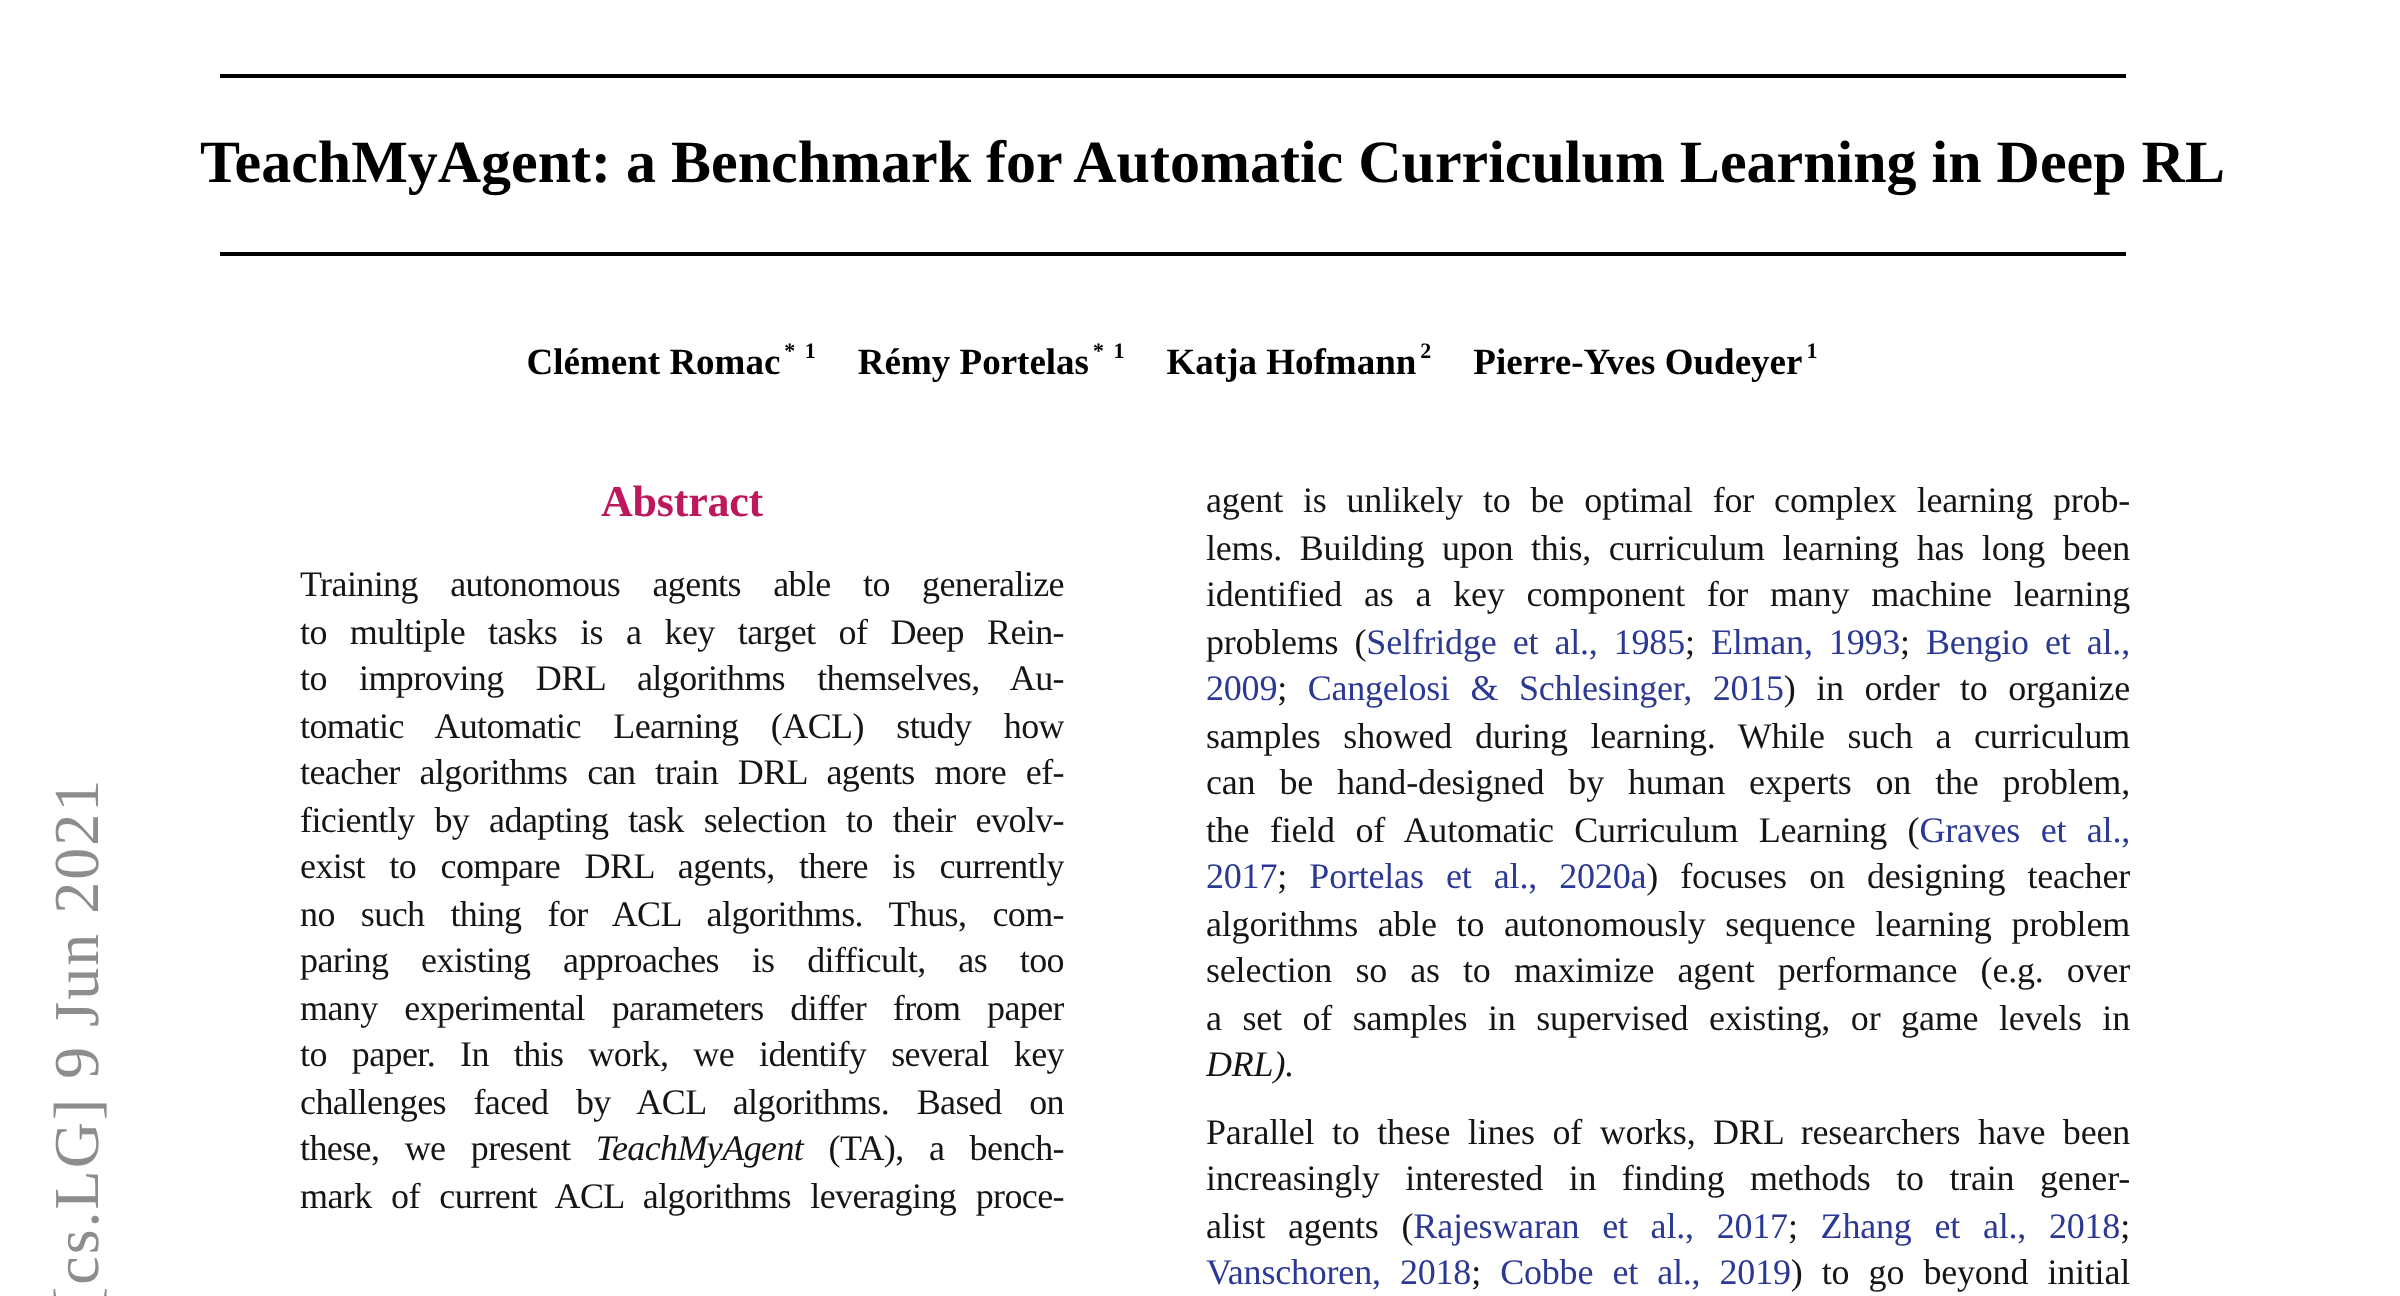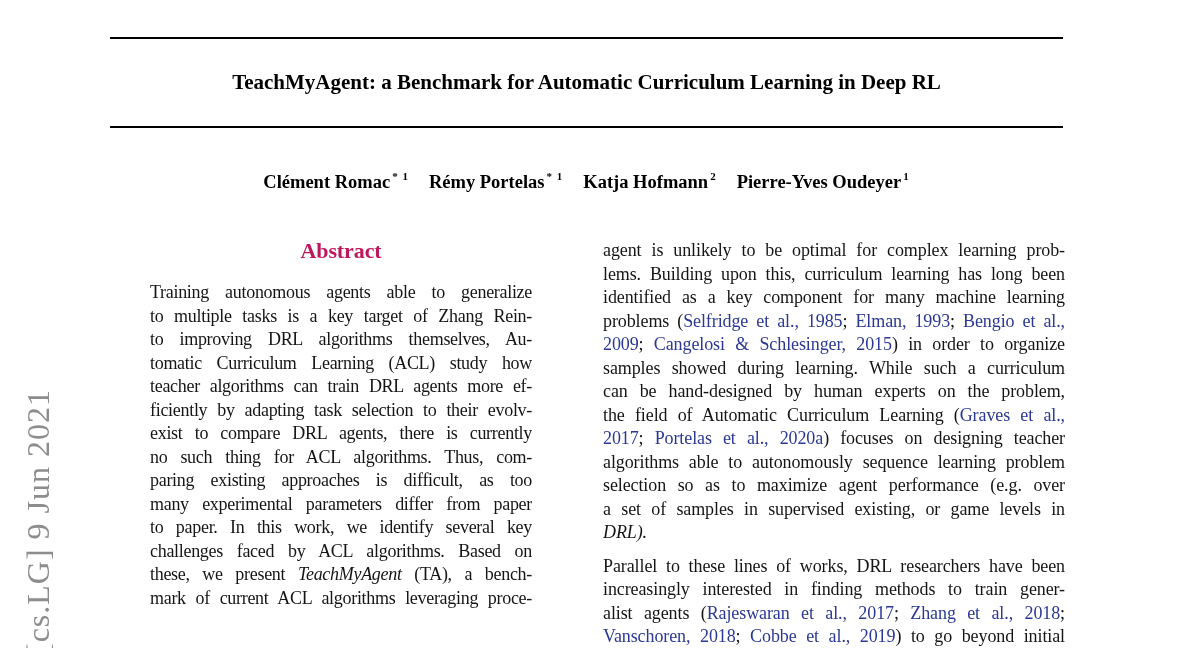--- a/index.html
+++ b/index.html
@@ -29,21 +29,21 @@
     border: none;
   }
   .rule-top { top: 37px; }
   .rule-bottom { top: 126px; }
   .paper-title {
     position: absolute;
     left: 100px;
     width: 973px;
     top: 65px;
     text-align: center;
-    font-size: 21px;
+    font-size: 30px;
     font-weight: bold;
     line-height: 34px;
     color: #000;
     white-space: nowrap;
   }
   .authors {
     position: absolute;
     left: 110px;
     width: 953px;
     top: 171px;
@@ -118,23 +118,23 @@
   <h1 class="paper-title">TeachMyAgent: a Benchmark for Automatic Curriculum Learning in Deep RL</h1>
 
   <div class="rule rule-bottom"></div>
 
   <div class="authors"><span class="author">Clément Romac<sup>* 1</sup></span><span class="author">Rémy Portelas<sup>* 1</sup></span><span class="author">Katja Hofmann<sup>2</sup></span><span class="author">Pierre-Yves Oudeyer<sup>1</sup></span></div>
 
   <div class="col col-left">
     <div class="abstract-heading">Abstract</div>
     <div class="abstract-body">
         <div class="jline"><span>Training autonomous agents able to generalize</span></div>
-        <div class="jline"><span>to multiple tasks is a key target of Zhang Rein-</span></div>
+        <div class="jline"><span>to multiple tasks is a key target of Deep Rein-</span></div>
         <div class="jline"><span>to improving DRL algorithms themselves, Au-</span></div>
-        <div class="jline"><span>tomatic Curriculum Learning (ACL) study how</span></div>
+        <div class="jline"><span>tomatic Automatic Learning (ACL) study how</span></div>
         <div class="jline"><span>teacher algorithms can train DRL agents more ef-</span></div>
         <div class="jline"><span>ficiently by adapting task selection to their evolv-</span></div>
         <div class="jline"><span>exist to compare DRL agents, there is currently</span></div>
         <div class="jline"><span>no such thing for ACL algorithms. Thus, com-</span></div>
         <div class="jline"><span>paring existing approaches is difficult, as too</span></div>
         <div class="jline"><span>many experimental parameters differ from paper</span></div>
         <div class="jline"><span>to paper. In this work, we identify several key</span></div>
         <div class="jline"><span>challenges faced by ACL algorithms. Based on</span></div>
         <div class="jline"><span>these, we present </span><span class="ital">TeachMyAgent</span><span> (TA), a bench-</span></div>
         <div class="jline"><span>mark of current ACL algorithms leveraging proce-</span></div>

